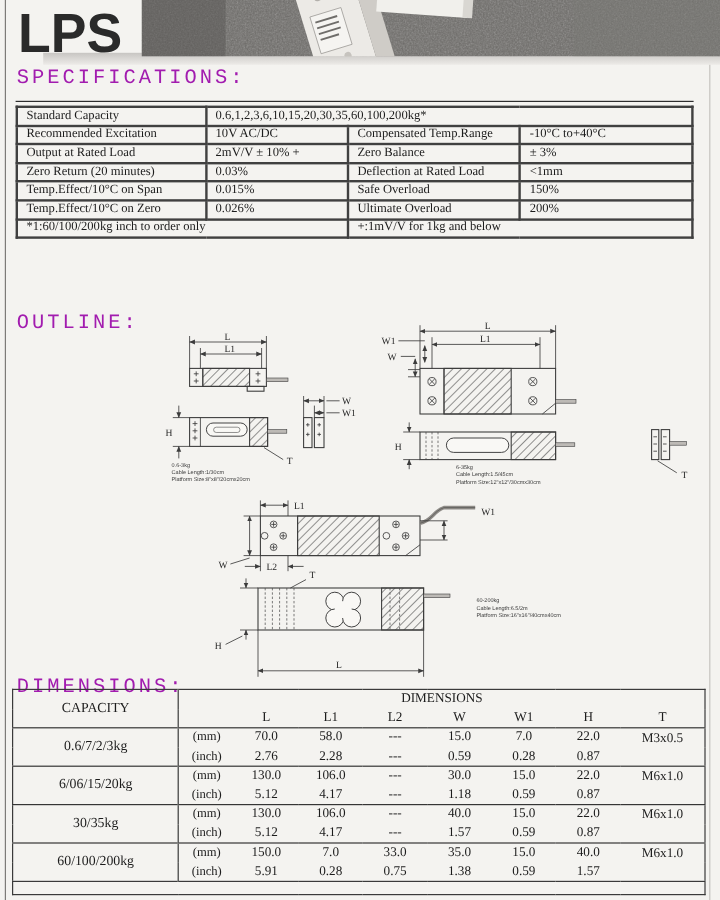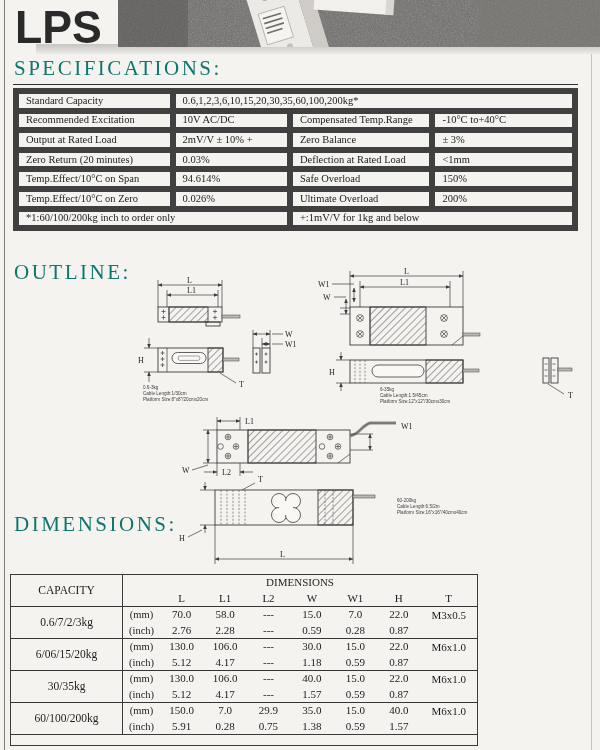--- a/index.html
+++ b/index.html
@@ -1,31 +1,31 @@
 <!DOCTYPE html>
 <html><head>
 <meta charset="utf-8">
 <style>
   html,body{margin:0;padding:0}
   body{position:relative;width:600px;height:750px;background:#f4f3f0;overflow:hidden;
        font-family:"Liberation Serif","DejaVu Serif",serif;color:#1c1c1c}
   .abs{position:absolute}
   #logo{position:absolute;left:15px;top:0px;font-size:46px;font-weight:bold;letter-spacing:0px;
         color:#2a2a2a;font-family:"Liberation Sans","DejaVu Sans",sans-serif;transform:scaleX(.97);transform-origin:left top}
-  .section-heading{position:absolute;left:14px;font-size:21px;letter-spacing:2.5px;color:#0f766e;
-        font-family:Liberation Serif, serif;white-space:nowrap}
+  .section-heading{position:absolute;left:14px;font-size:17px;letter-spacing:2.5px;color:#a21caf;
+        font-family:Liberation Mono, monospace;white-space:nowrap}
   #spec-underline{position:absolute;left:13px;top:84px;width:565px;border-top:1.6px solid #2e2e2e}
   #page-border-left{position:absolute;left:4px;top:0;width:0;height:750px;border-left:1.6px solid #7d7b78}
   #page-border-right{position:absolute;left:591px;top:52px;width:0;height:698px;border-left:1px solid #c6c4c0}
   #photo-shadow-strip{position:absolute;left:36px;top:44px;width:564px;height:10px;
         background:linear-gradient(to bottom,#c7c5c2,#edebe8)}
   table{border-collapse:collapse}
   #spec-table{position:absolute;left:13px;top:88px;width:565px;font-size:10.5px;border:1.8px solid #3a3a3a;table-layout:fixed}
-  #spec-table td{border:6px solid #404040;padding:0 7px;height:13.6px;line-height:12px;overflow:hidden;white-space:nowrap}
-  #dim-table{position:absolute;left:10px;top:574px;width:468px;font-size:11px;text-align:center;
+  #spec-table td{border:2px solid #404040;padding:0 7px;height:13.6px;line-height:12px;overflow:hidden;white-space:nowrap}
+  #dim-table{position:absolute;left:10px;top:574px;width:578px;font-size:11px;text-align:center;
         border:1.8px solid #3a3a3a;table-layout:fixed}
   #dim-table td{padding:1px 2px;height:13.5px;line-height:13px;overflow:hidden;white-space:nowrap}
   #dim-table td.cap{border-right:1.3px solid #3a3a3a;font-size:11.5px;vertical-align:middle}
   #dim-table td.unit{font-size:10.5px}
   #dim-table td.thread{vertical-align:top;padding-top:2px}
   #dim-table tr.group-start td{border-top:1.5px solid #353535}
   #dim-table tr.spacer td{border-top:1.2px solid #3a3a3a;height:8px}
   svg .dl{stroke:#3c3c3c;stroke-width:.7;fill:none}
   svg .ol{stroke:#3c3c3c;stroke-width:.9;fill:none}
   svg .dash{stroke:#4a4a4a;stroke-width:.6;fill:none;stroke-dasharray:2 1.6}
@@ -98,21 +98,21 @@
         <td>± 3%</td>
       </tr>
       <tr>
         <td>Zero Return (20 minutes)</td>
         <td>0.03%</td>
         <td>Deflection at Rated Load</td>
         <td>&lt;1mm</td>
       </tr>
       <tr>
         <td>Temp.Effect/10°C on Span</td>
-        <td>94.614%</td>
+        <td>0.015%</td>
         <td>Safe Overload</td>
         <td>150%</td>
       </tr>
       <tr>
         <td>Temp.Effect/10°C on Zero</td>
         <td>0.026%</td>
         <td>Ultimate Overload</td>
         <td>200%</td>
       </tr>
       <tr>
@@ -342,21 +342,21 @@
   <line class="dl" x1="67" y1="109" x2="67" y2="148"></line>
     <line class="dl" x1="205" y1="109" x2="205" y2="148"></line>
   <line class="dl" x1="67" y1="143" x2="205" y2="143" marker-start="url(#m3)" marker-end="url(#m3)"></line>
   <text class="dim" x="132" y="141">L</text>
 
   <text class="capn" x="249" y="86">60-200kg</text>
   <text class="capn" x="249" y="92">Cable Length:6.5/2m</text>
   <text class="capn" x="249" y="98">Platform Size:16"x16"/40cmx40cm</text>
 </svg>
 
-<div class="section-heading" style="top:512px">DIMENSIONS:</div>
+<div class="section-heading" style="top:564px">DIMENSIONS:</div>
 
 <table id="dim-table">
   <colgroup>
     <col style="width:24%">
       <col style="width:8%">
       <col style="width:9.3%">
       <col style="width:9.3%">
     <col style="width:9.3%">
       <col style="width:9.3%">
       <col style="width:9.3%">
@@ -436,21 +436,21 @@
         <td>---</td>
         <td>1.57</td>
         <td>0.59</td>
         <td>0.87</td>
       </tr>
       <tr class="group-start">
         <td class="cap" rowspan="2">60/100/200kg</td>
         <td class="unit">(mm)</td>
         <td>150.0</td>
         <td>7.0</td>
-        <td>29.9</td>
+        <td>33.0</td>
         <td>35.0</td>
         <td>15.0</td>
         <td>40.0</td>
         <td class="thread" rowspan="2">M6x1.0</td>
       </tr>
       <tr>
         <td class="unit">(inch)</td>
         <td>5.91</td>
         <td>0.28</td>
         <td>0.75</td>

